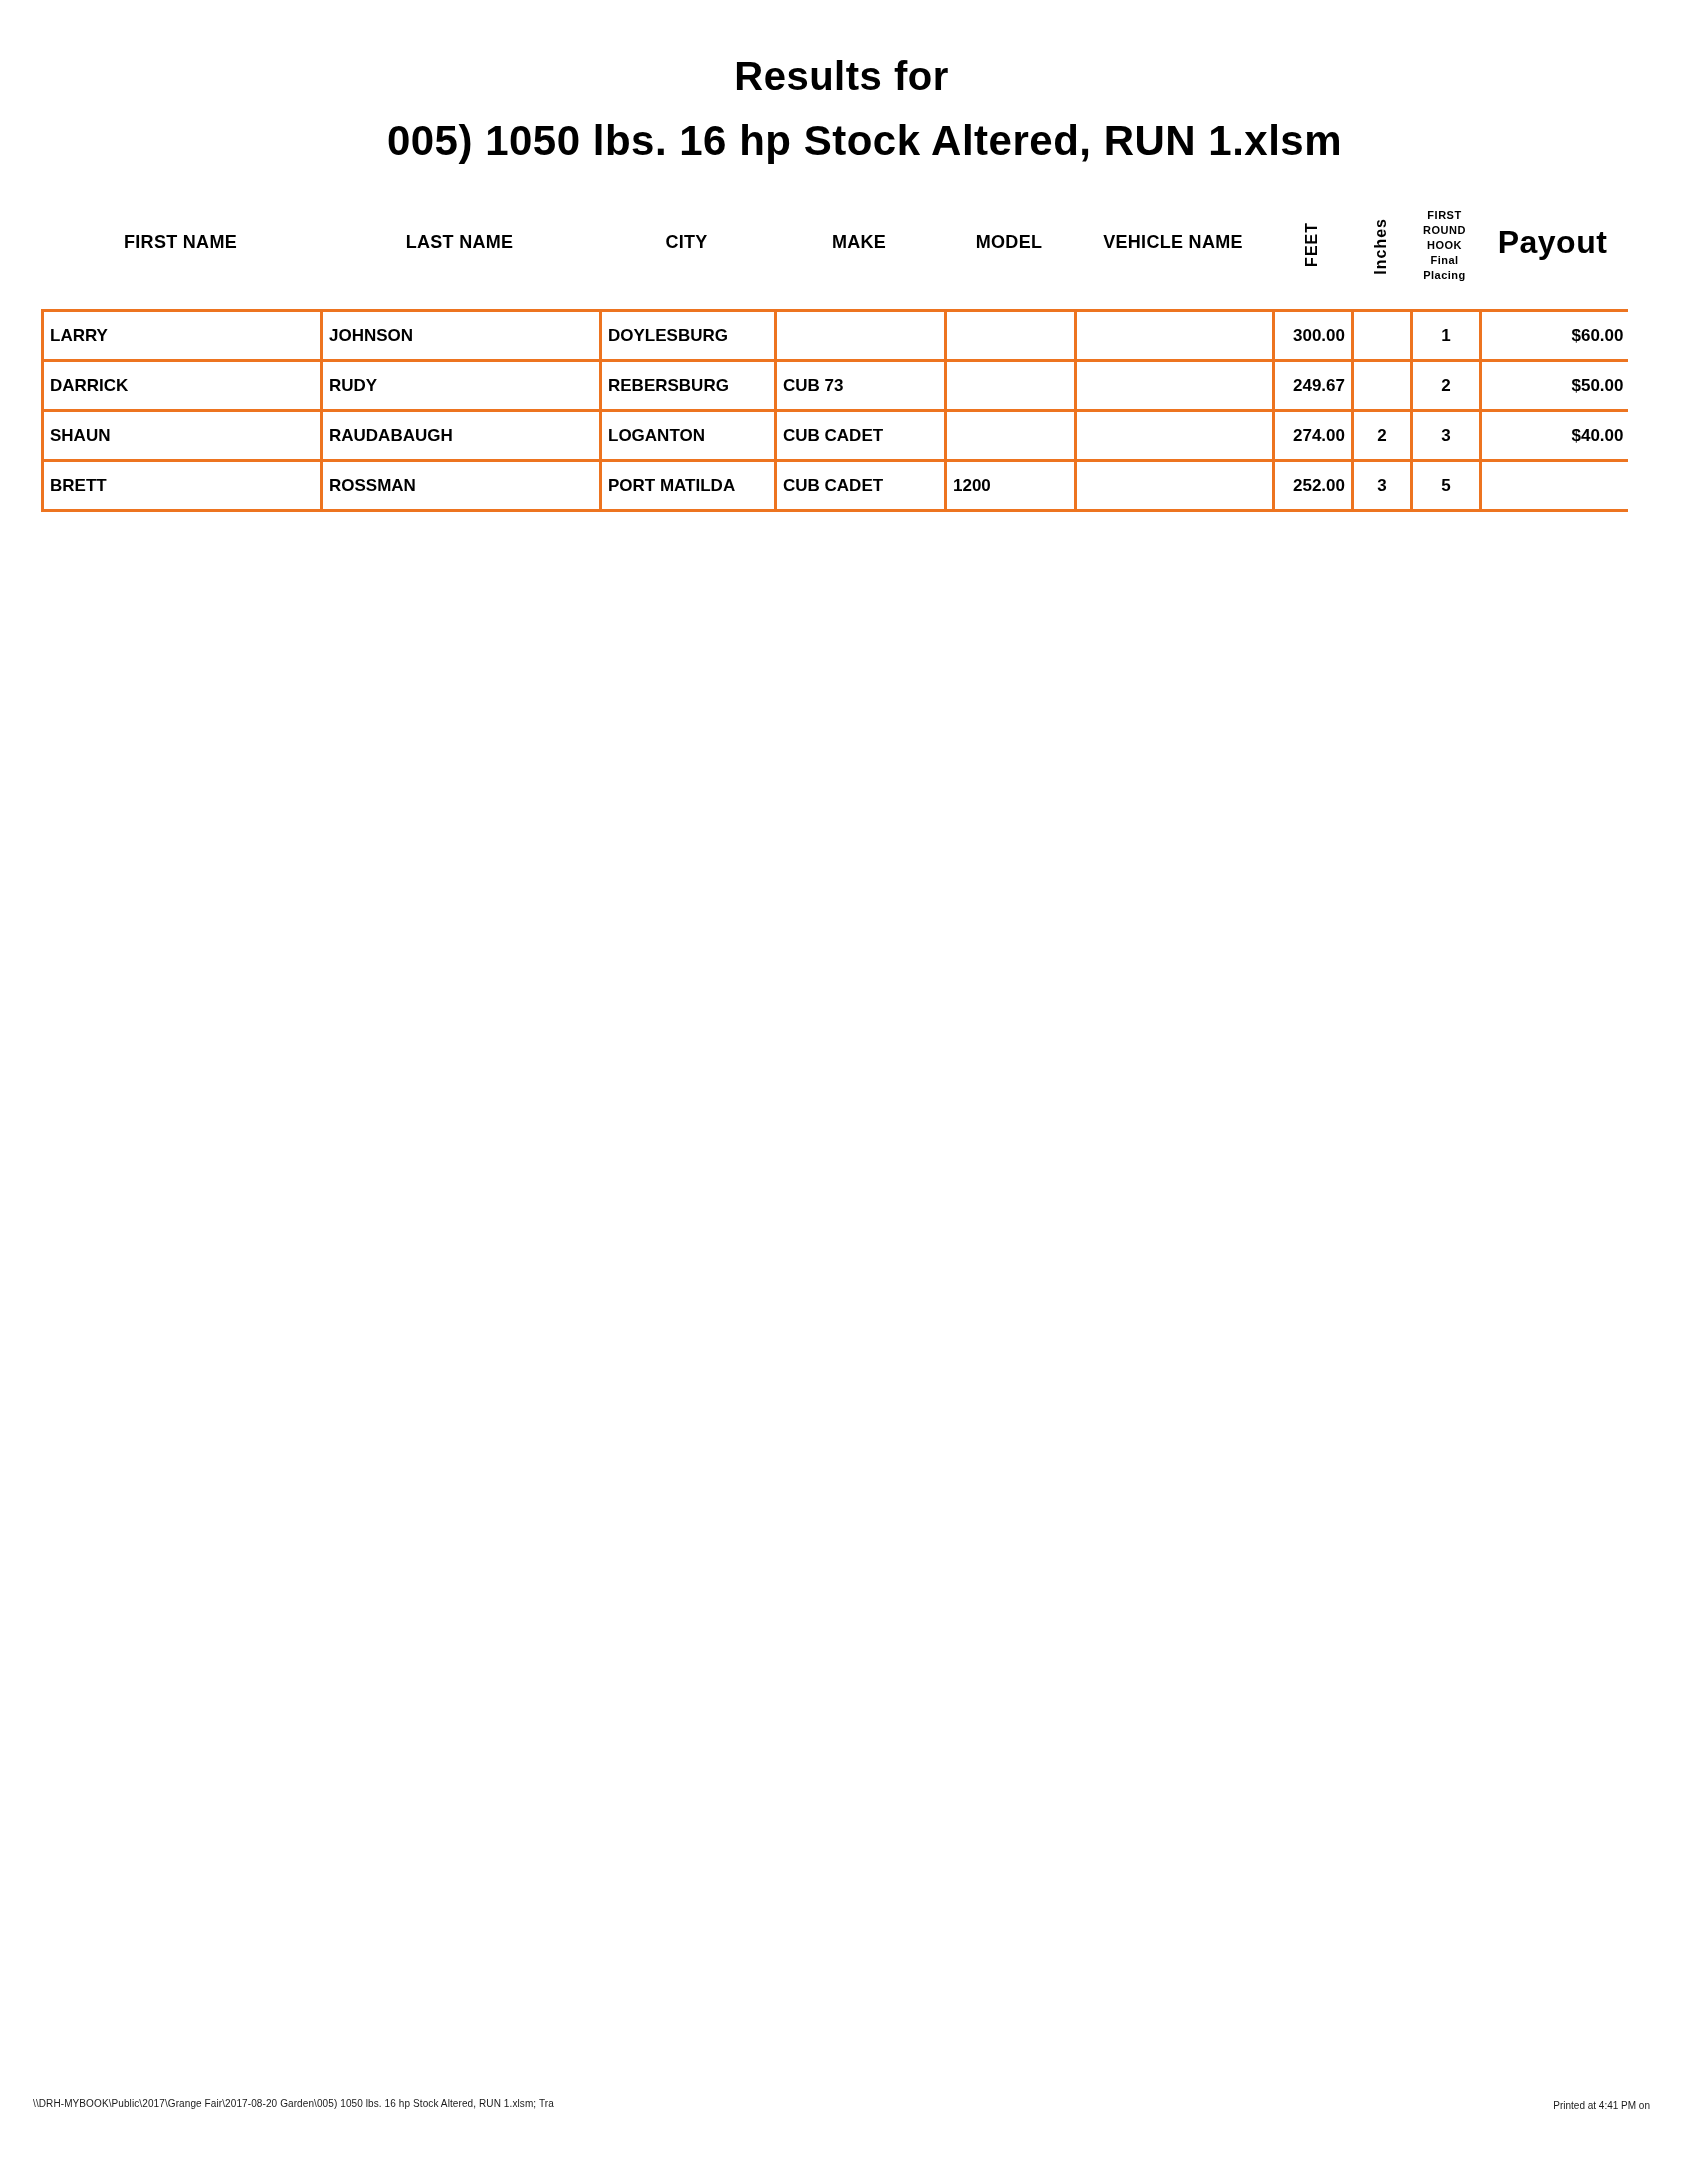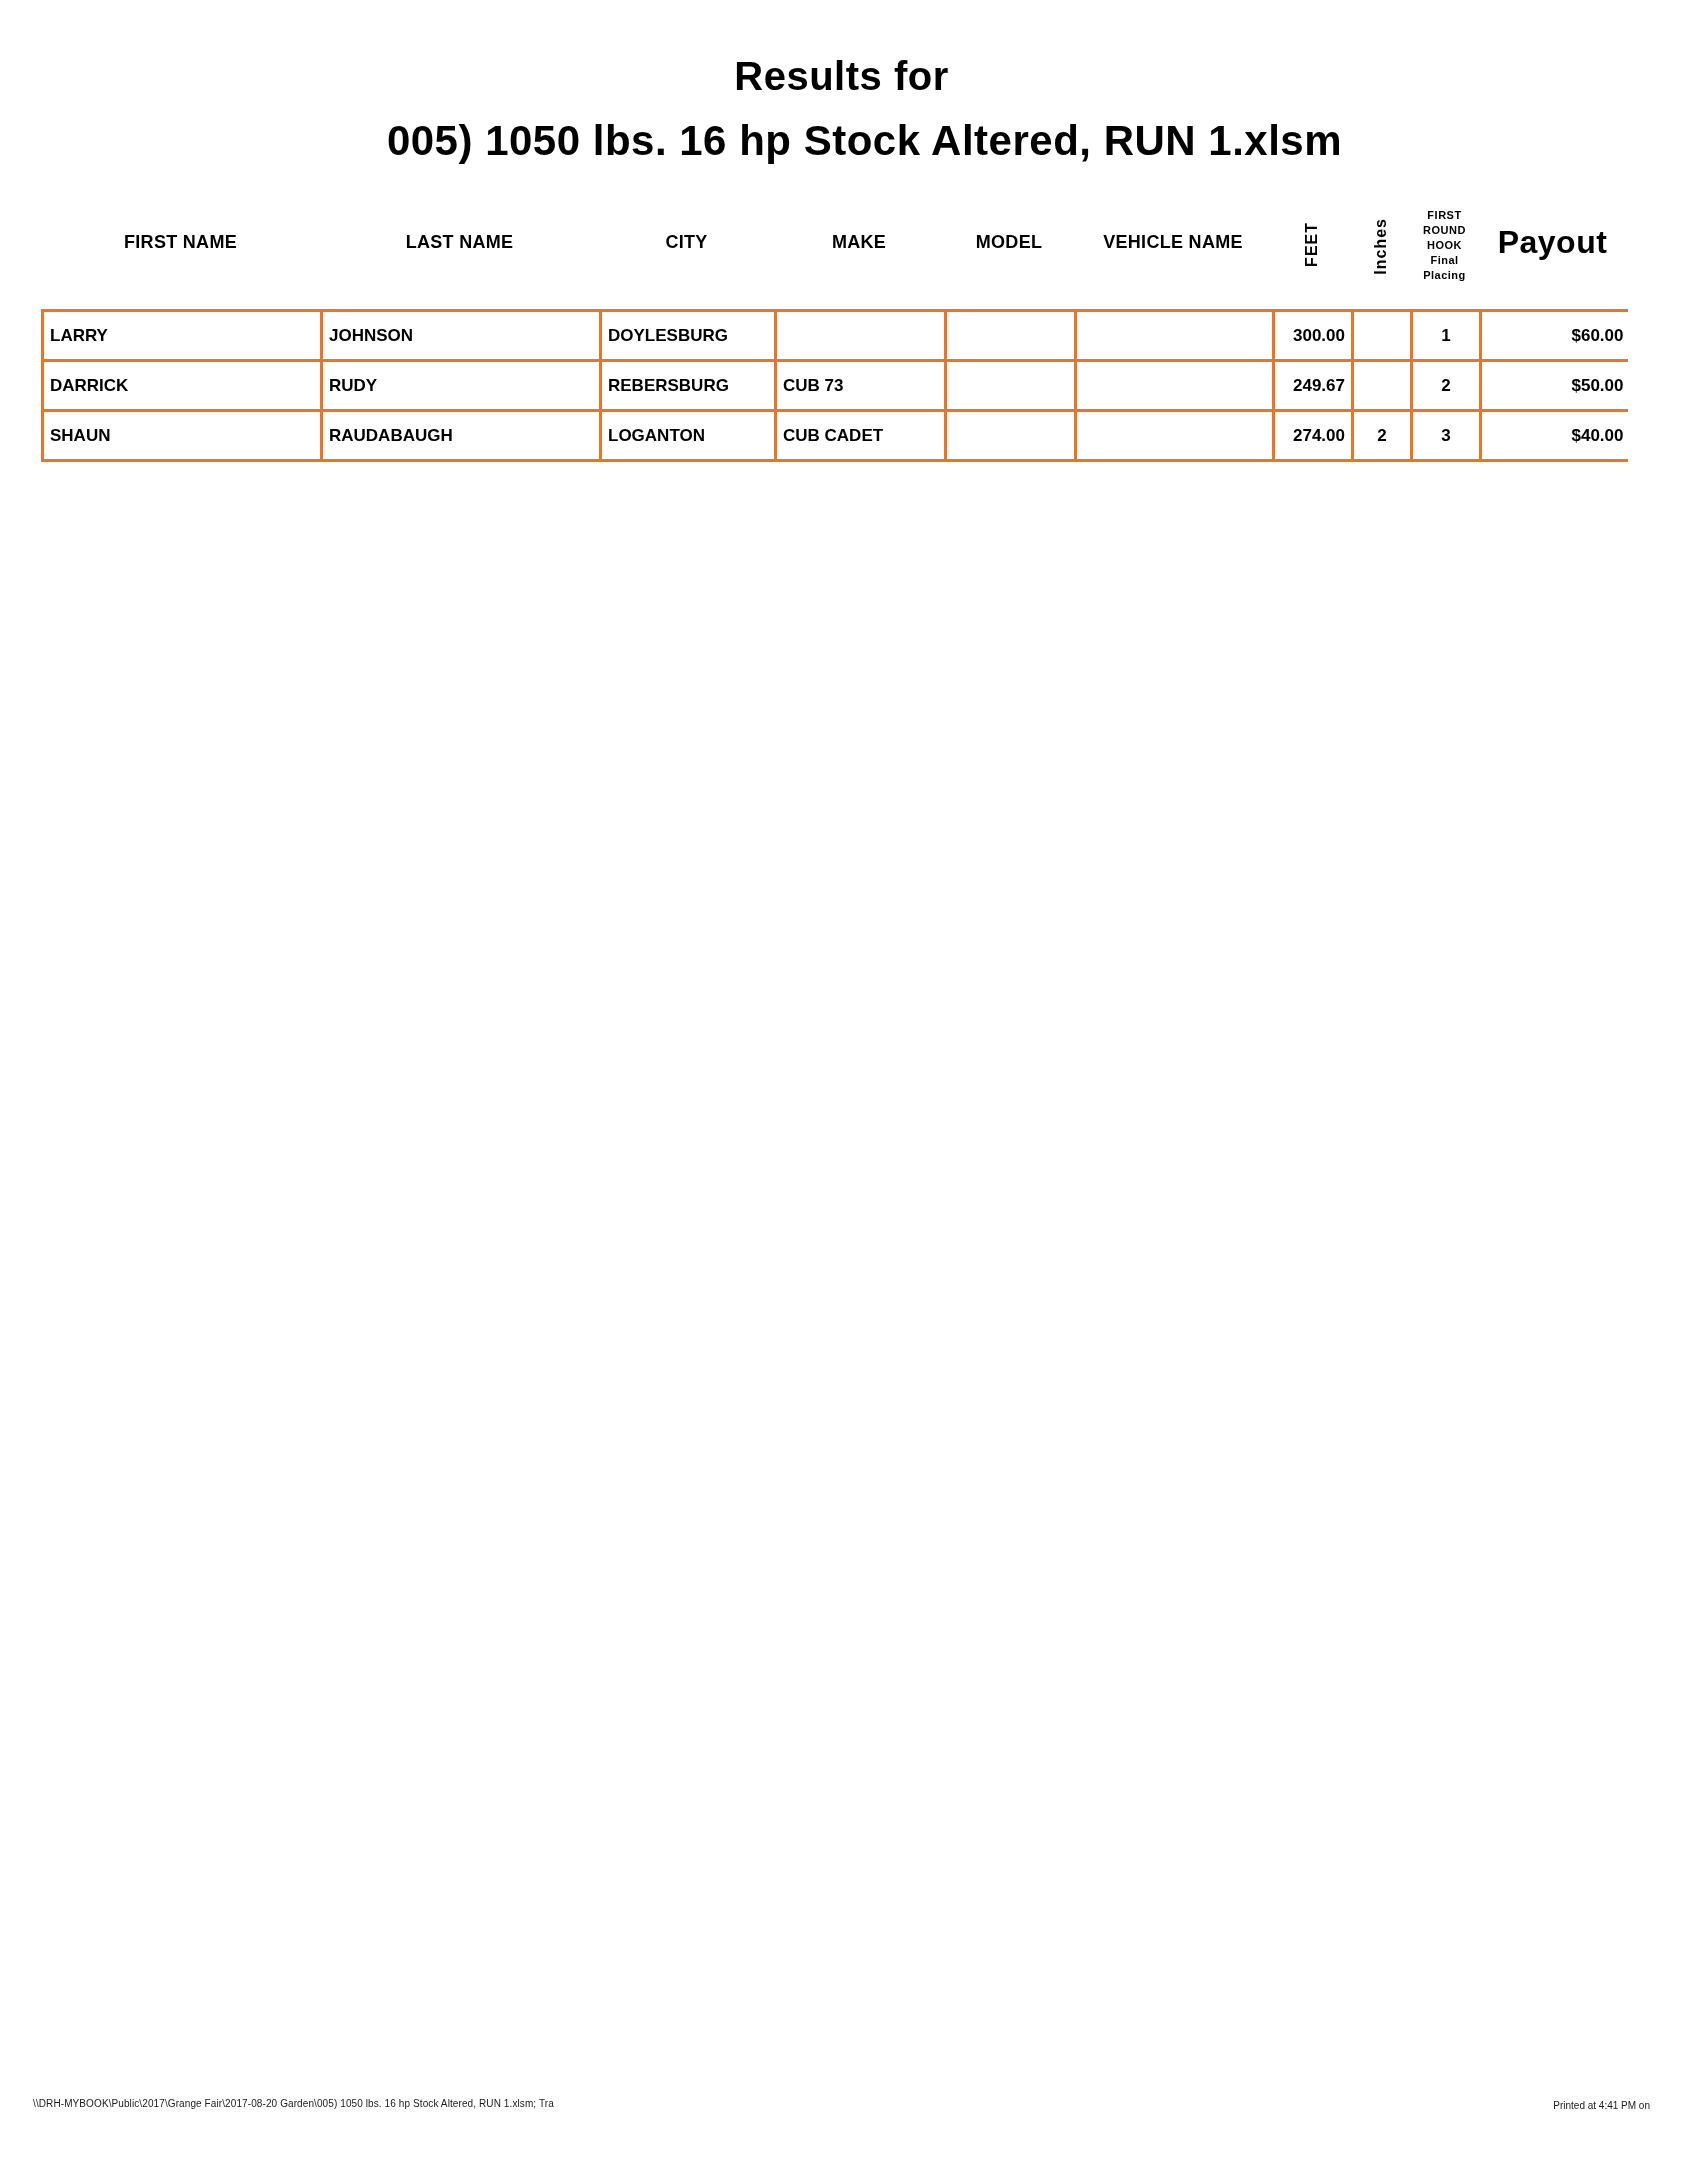--- a/index.html
+++ b/index.html
@@ -185,20 +185,32 @@
         <td class="al">RAUDABAUGH</td>
         <td class="al">LOGANTON</td>
         <td class="al">CUB CADET</td>
         <td class="al"></td>
         <td class="al"></td>
         <td class="ar">274.00</td>
         <td class="ac">2</td>
         <td class="ac">3</td>
         <td class="ar">$40.00</td>
       </tr>
+      <tr>
+        <td class="al">BRETT</td>
+        <td class="al">ROSSMAN</td>
+        <td class="al">PORT MATILDA</td>
+        <td class="al">CUB CADET</td>
+        <td class="al">1200</td>
+        <td class="al"></td>
+        <td class="ar">252.00</td>
+        <td class="ac">3</td>
+        <td class="ac">5</td>
+        <td class="ar"></td>
+      </tr>
     </tbody>
   </table>
 
   <div class="footer-left">\\DRH-MYBOOK\Public\2017\Grange Fair\2017-08-20 Garden\005) 1050 lbs. 16 hp Stock Altered, RUN 1.xlsm;  Tra</div>
   <div class="footer-right">Printed at 4:41 PM on</div>
 
 </div>
 
 
 </body></html>

